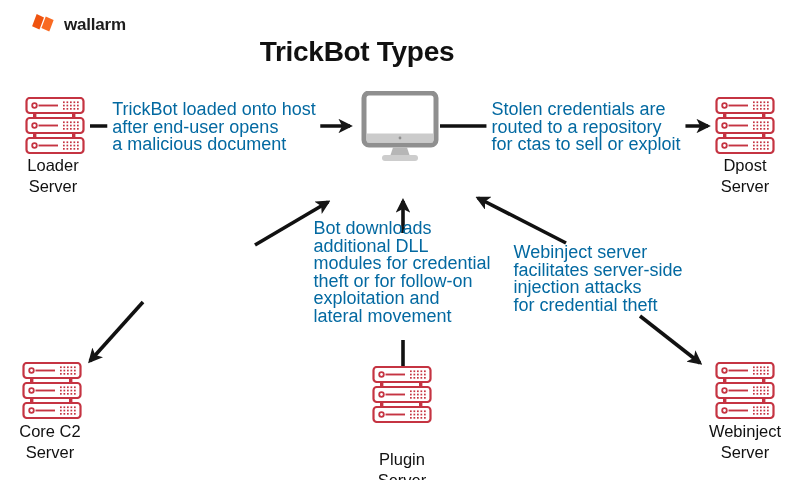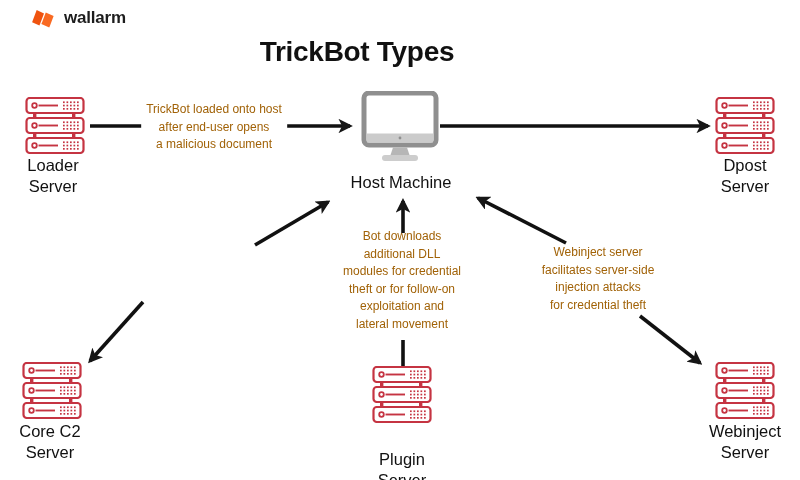--- a/index.html
+++ b/index.html
@@ -5,21 +5,21 @@
   html,body{margin:0;padding:0;}
   body{
     width:800px;height:480px;background:#ffffff;
     font-family:"Liberation Sans", sans-serif;color:#161616;
     position:relative;overflow:hidden;
   }
   .stage{position:absolute;inset:0;width:800px;height:480px;}
 
   
   .brand{position:absolute;left:30px;top:7px;display:flex;align-items:center;gap:7px;}
-  .brand-name{font-size:17px;font-weight:700;letter-spacing:-0.2px;color:#1d1d1d;}
+  .brand-name{font-size:17px;font-weight:700;letter-spacing:-0.2px;color:#1d1d1d;margin-top:8px;}
   .page-title{
     position:absolute;left:0;top:36px;width:714px;text-align:center;
     font-size:28px;font-weight:700;color:#111;letter-spacing:-0.3px;
   }
 
   
   .arrows{position:absolute;left:0;top:0;z-index:1;color:var(--arrow,#111111);}
   .arrows line{stroke:currentColor;stroke-width:3.6;}
 
   
@@ -29,21 +29,21 @@
   
   .node-label{
     position:absolute;z-index:2;transform:translateX(-50%);
     text-align:center;font-size:16.5px;line-height:21px;color:#111;
     white-space:pre-line;width:140px;
   }
 
   
   .edge-label{
     position:absolute;z-index:3;transform:translateX(-50%);
-    text-align:center;font-size:12px;line-height:17.5px;color:#a16207;
+    font-size:18px;line-height:17.5px;color:#0369a1;
     white-space:pre-line;
   }
   .edge-label.bg{background:#ffffff;padding:0 5px;}
 
   .defs-holder{position:absolute;width:0;height:0;overflow:hidden;}
 </style>
 </head>
 <body>
 
 <svg class="defs-holder" aria-hidden="true">
@@ -131,34 +131,36 @@
     </svg>
   <svg class="icon-abs server-icon" style="left:372px;top:366px" width="60" height="58" viewBox="0 0 60 58">
       <use href="#server-shape"></use>
     </svg>
   <svg class="icon-abs server-icon" style="left:715px;top:362px" width="60" height="58" viewBox="0 0 60 58">
       <use href="#server-shape"></use>
     </svg>
 
   <div class="node-label" style="left:53px;top:155px">Loader
 Server</div>
-  <div class="node-label" style="left:401px;top:172px">Host Machine</div>
   <div class="node-label" style="left:745px;top:155px">Dpost
 Server</div>
   <div class="node-label" style="left:50px;top:421px">Core C2
 Server</div>
   <div class="node-label" style="left:402px;top:449px">Plugin
 Server</div>
   <div class="node-label" style="left:745px;top:421px">Webinject
 Server</div>
 
   <div class="edge-label bg" style="left:214px;top:101px">TrickBot loaded onto host
 after end-user opens
 a malicious document</div>
-  <div class="edge-label" style="left:402px;top:228px">Bot downloads
+  <div class="edge-label bg" style="left:586px;top:101px">Stolen credentials are
+routed to a repository
+for ctas to sell or exploit</div>
+  <div class="edge-label" style="left:402px;top:220px">Bot downloads
 additional DLL
 modules for credential
 theft or for follow-on
 exploitation and
 lateral movement</div>
   <div class="edge-label" style="left:598px;top:244px">Webinject server
 facilitates server-side
 injection attacks
 for credential theft</div>
 

